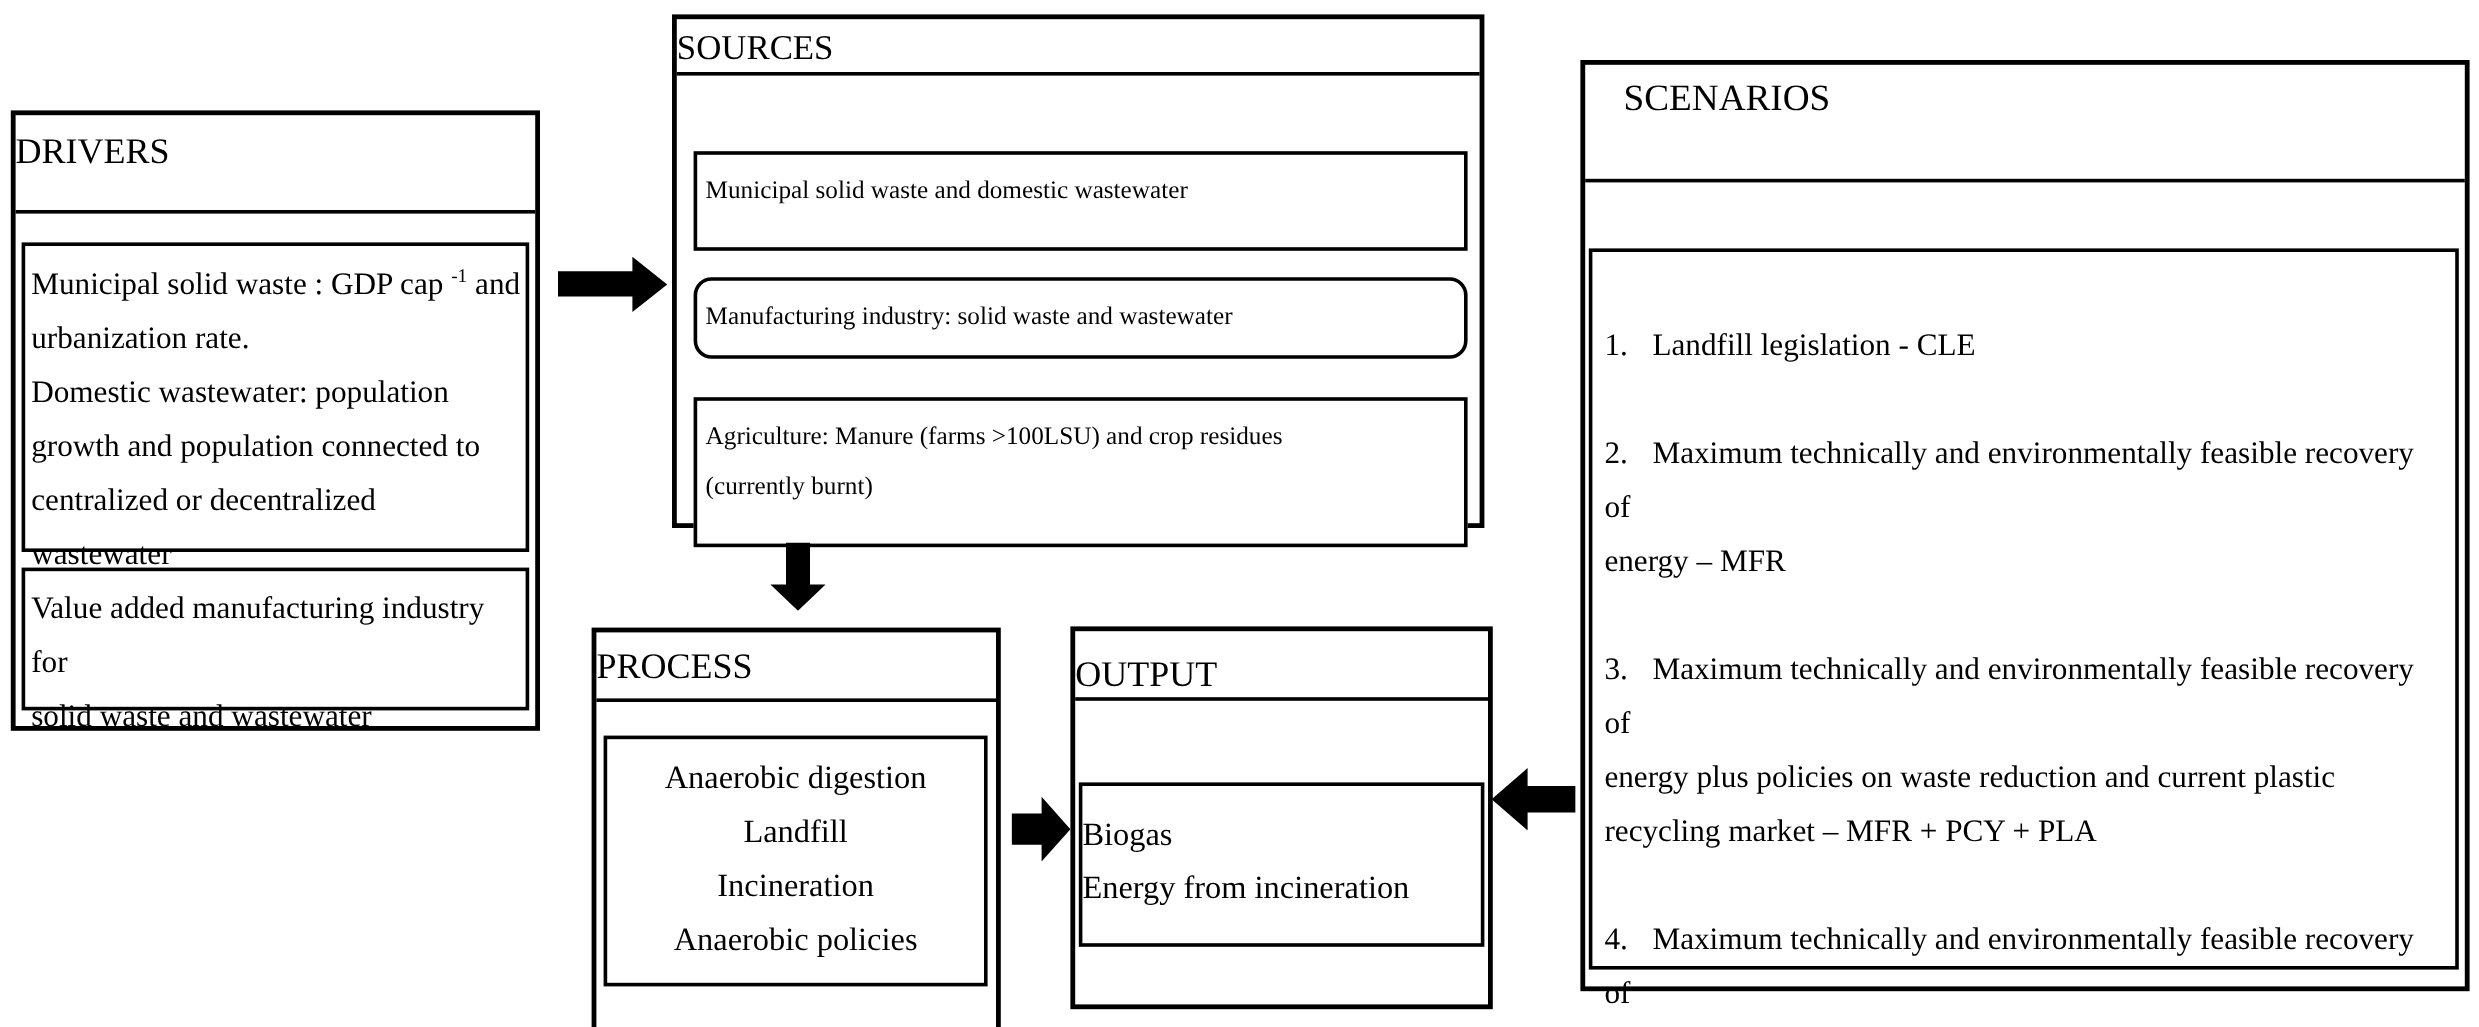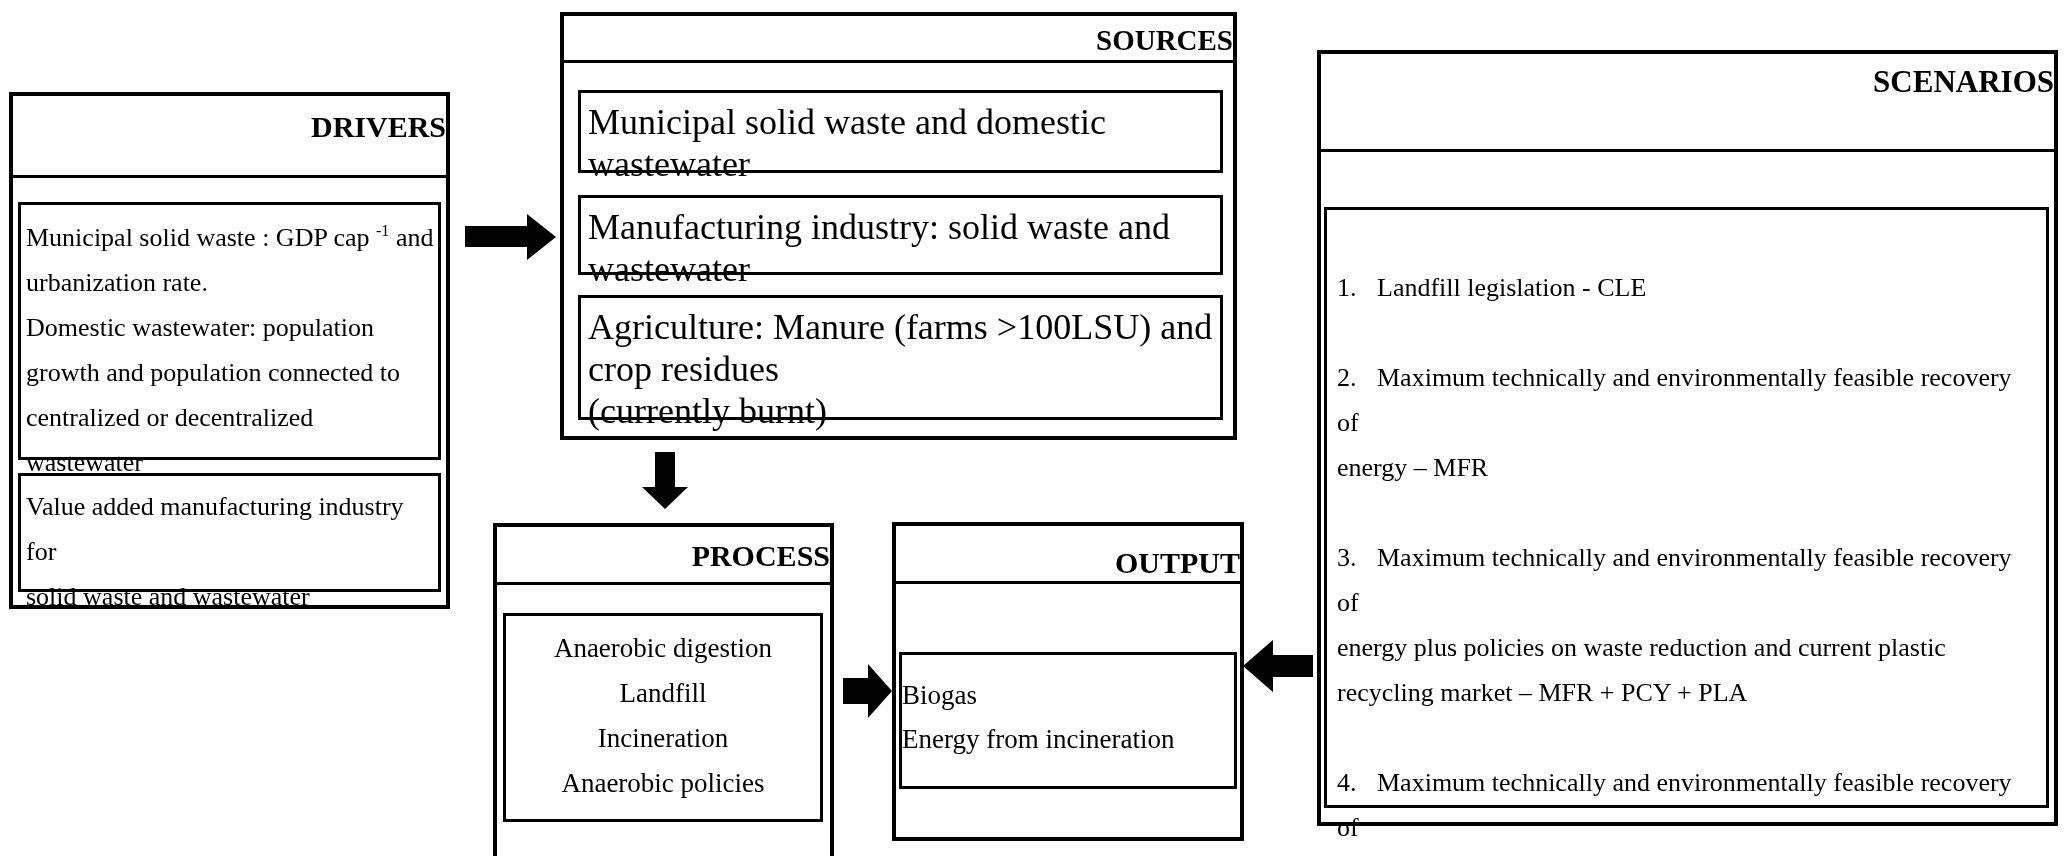--- a/index.html
+++ b/index.html
@@ -1,52 +1,52 @@
 <!DOCTYPE html>
 <html><head>
 <meta charset="utf-8">
 <style>
   html,body{margin:0;padding:0;background:#ffffff;}
   #canvas{
     position:relative;width:2066px;height:856px;background:#ffffff;
     font-family:"Liberation Serif","DejaVu Serif",serif;color:#000000;overflow:hidden;
   }
   .outer{position:absolute;border:4px solid #000;background:#fff;box-sizing:border-box;}
-  .hd{border-bottom:3px solid #000;text-align:right;font-weight:bold;box-sizing:border-box;}
+  .hd{border-bottom:3px solid #000;text-align:left;font-weight:normal;box-sizing:border-box;}
   .inner{position:absolute;border:3px solid #000;box-sizing:border-box;background:#fff;}
   .ml{white-space:pre-line;}
   sup{font-size:0.62em;vertical-align:super;}
 
   
   #drivers{left:9px;top:92px;width:441px;height:517px;}
   #drivers .hd{height:82px;font-size:30px;padding-top:14px;}
   #drivers-b1{left:5px;top:106px;width:423px;height:258px;font-size:26px;line-height:45px;padding:3px 2px 0 5px;}
   #drivers-b2{left:5px;top:377px;width:423px;height:119px;font-size:26px;line-height:45px;padding:8px 2px 0 5px;}
 
   
   #sources{left:560px;top:12px;width:677px;height:428px;}
   #sources .hd{height:47px;font-size:29px;padding-top:8px;}
-  .src-box{left:14px;width:645px;font-size:36px;line-height:42px;padding:8px 4px 0 7px;}
+  .src-box{left:14px;width:645px;font-size:21px;line-height:42px;padding:8px 4px 0 7px;margin-top:36px;}
   #sources-b1{top:74px;height:83px;}
-  #sources-b2{top:179px;height:80px;}
+  #sources-b2{top:179px;height:68px;border-radius:15px;}
   #sources-b3{top:279px;height:125px;}
 
   
   #process{left:493px;top:523px;width:341px;height:378px;}
   #process .hd{height:58px;font-size:30px;padding-top:12px;}
   #process-list{left:6px;top:86px;width:320px;height:209px;text-align:center;font-size:27px;line-height:45px;padding-top:10px;}
 
   
   #output{left:892px;top:522px;width:352px;height:319px;}
   #output .hd{height:58px;font-size:30px;padding-top:20px;}
   #output-list{left:3px;top:126px;width:338px;height:137px;text-align:left;font-size:27px;line-height:44px;padding-top:18px;}
 
   
   #scenarios{left:1317px;top:50px;width:741px;height:776px;}
-  #scenarios .hd{height:98px;font-size:31px;padding-top:10px;}
+  #scenarios .hd{height:98px;font-size:31px;padding-top:10px;padding-left:32px;}
   #scenarios-list{left:3px;top:153px;width:725px;height:601px;font-size:26px;line-height:45px;padding:10px 8px 0 10px;}
   #scenarios-list p{margin:0;line-height:45px;}
   .num{display:inline-block;width:40px;}
 
   .arrow{position:absolute;}
   .arrow svg{display:block;}
 </style>
 </head>
 <body>
 

